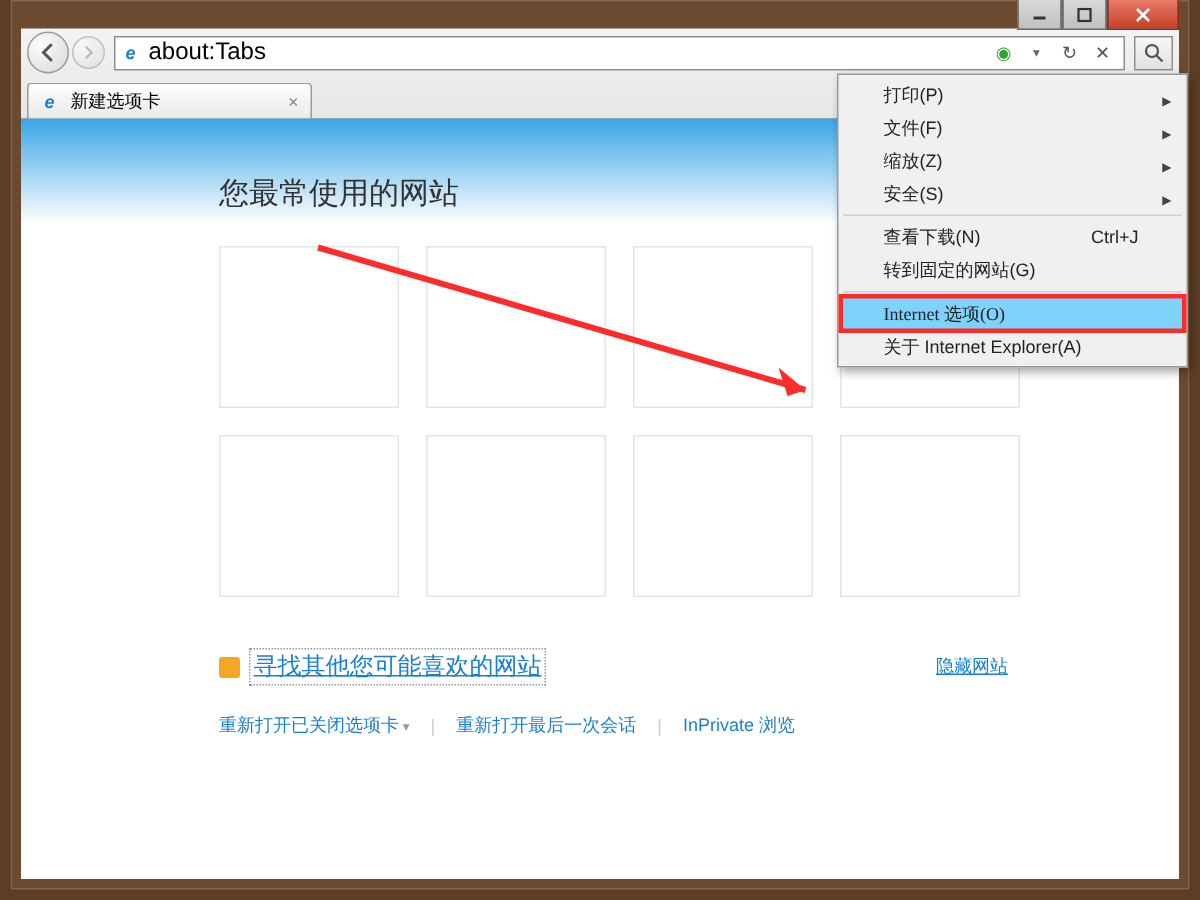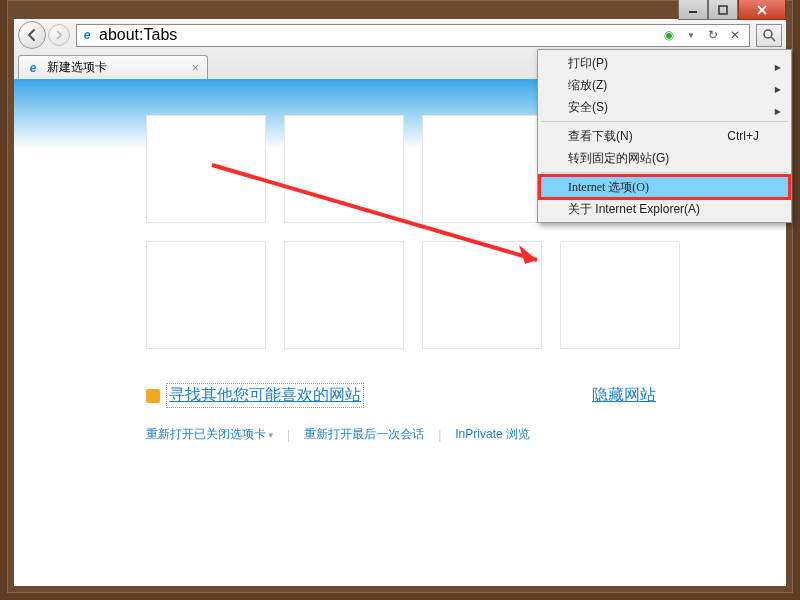--- a/index.html
+++ b/index.html
@@ -36,28 +36,28 @@
   
   .content { position: absolute; top: 79px; left: 7px; right: 7px; bottom: 7px; background: #fff; overflow: hidden; }
   .content-inner { padding: 0 0 0 0; background: linear-gradient(to bottom, #39a6e6 0%, #ffffff 70px); height: 100%; }
   .page { padding: 36px 110px 0 132px; }
   .page h1 { font-size: 20px; font-weight: normal; color: #333; margin-bottom: 22px; }
   .tile-grid { display: grid; grid-template-columns: repeat(4, 120px); gap: 18px 18px; }
   .tile { width: 120px; height: 108px; background: #fff; border: 1px solid #e4e4e4; }
   .suggest-row { margin-top: 34px; display: flex; align-items: center; }
   .suggest-row .bulb { width:14px; height:14px; background:#f5a623; border-radius:2px; margin-right:6px; display:inline-block; }
   .suggest-link { color: #1a7fd4; border: 1px dotted #999; padding: 1px 2px; font-size: 16px; }
-  .hide-link { margin-left: auto; color: #1a7fd4; font-size: 16px; margin-right: 20px; padding-left: 40px; }
+  .hide-link { margin-left: auto; color: #1a7fd4; font-size: 12px; margin-right: 4px; padding-left: 40px; }
   .footer-row { margin-top: 18px; color: #777; font-size: 12px; display: flex; gap: 14px; align-items: center; }
   .footer-row .sep { color: #ccc; }
   .footer-row span.link { color: #1a7fd4; }
   .footer-row .dd::after { content:" ▾"; font-size:9px; color:#999; }
   
   
-  .menu { position: absolute; top: 49px; right: 1px; width: 255px; background: #f0f0f0; border: 1px solid #9a9a9a; box-shadow: 2px 3px 6px rgba(0,0,0,0.35); z-index: 50; padding: 2px; }
+  .menu { position: absolute; top: 49px; right: 1px; width: 234px; background: #f0f0f0; border: 1px solid #9a9a9a; box-shadow: 2px 3px 6px rgba(0,0,0,0.35); z-index: 50; padding: 2px; }
   .menu-item { display: flex; align-items: center; height: 22px; padding: 0 30px 0 28px; font-size: 12px; color: #222; position: relative; }
   .menu-item.disabled { color: #9a9a9a; }
   .menu-item .shortcut { margin-left: auto; text-align: center; }
   .menu-item .sub::after { content: "▶"; font-size: 8px; position: absolute; right: 8px; color: #444; }
   .menu-sep { height: 1px; background: #d0d0d0; margin: 3px 1px; }
   .menu-item.highlight { outline: 3px solid #ff2b2b; outline-offset: -1px; background: #7dd3fc; font-family: Liberation Serif, serif; }
   
   
   .arrow-anno { position: absolute; z-index: 60; pointer-events: none; }
   
@@ -130,20 +130,21 @@
         <span>⌂</span>
         <span>★</span>
         <span class="gear-icon">✲</span>
       </div>
     </div>
   </div>
 
   <div class="content">
     <div class="content-inner">
       <div class="page">
+        <h1>您最常使用的网站</h1>
         <div class="tile-grid">
           <div class="tile"></div>
           <div class="tile"></div>
           <div class="tile"></div>
           <div class="tile"></div>
           <div class="tile"></div>
           <div class="tile"></div>
           <div class="tile"></div>
           <div class="tile"></div>
         </div>
@@ -162,20 +163,24 @@
       </div>
     </div>
   </div>
 
   <div class="menu">
     <div class="menu-item">
         <span>打印(P)</span>
         <span class="sub"></span>
       </div>
     <div class="menu-item">
+        <span>文件(F)</span>
+        <span class="sub"></span>
+      </div>
+    <div class="menu-item">
         <span>缩放(Z)</span>
         <span class="sub"></span>
       </div>
     <div class="menu-item">
         <span>安全(S)</span>
         <span class="sub"></span>
       </div>
     <div class="menu-sep"></div>
     <div class="menu-item">
         <span>查看下载(N)</span>

